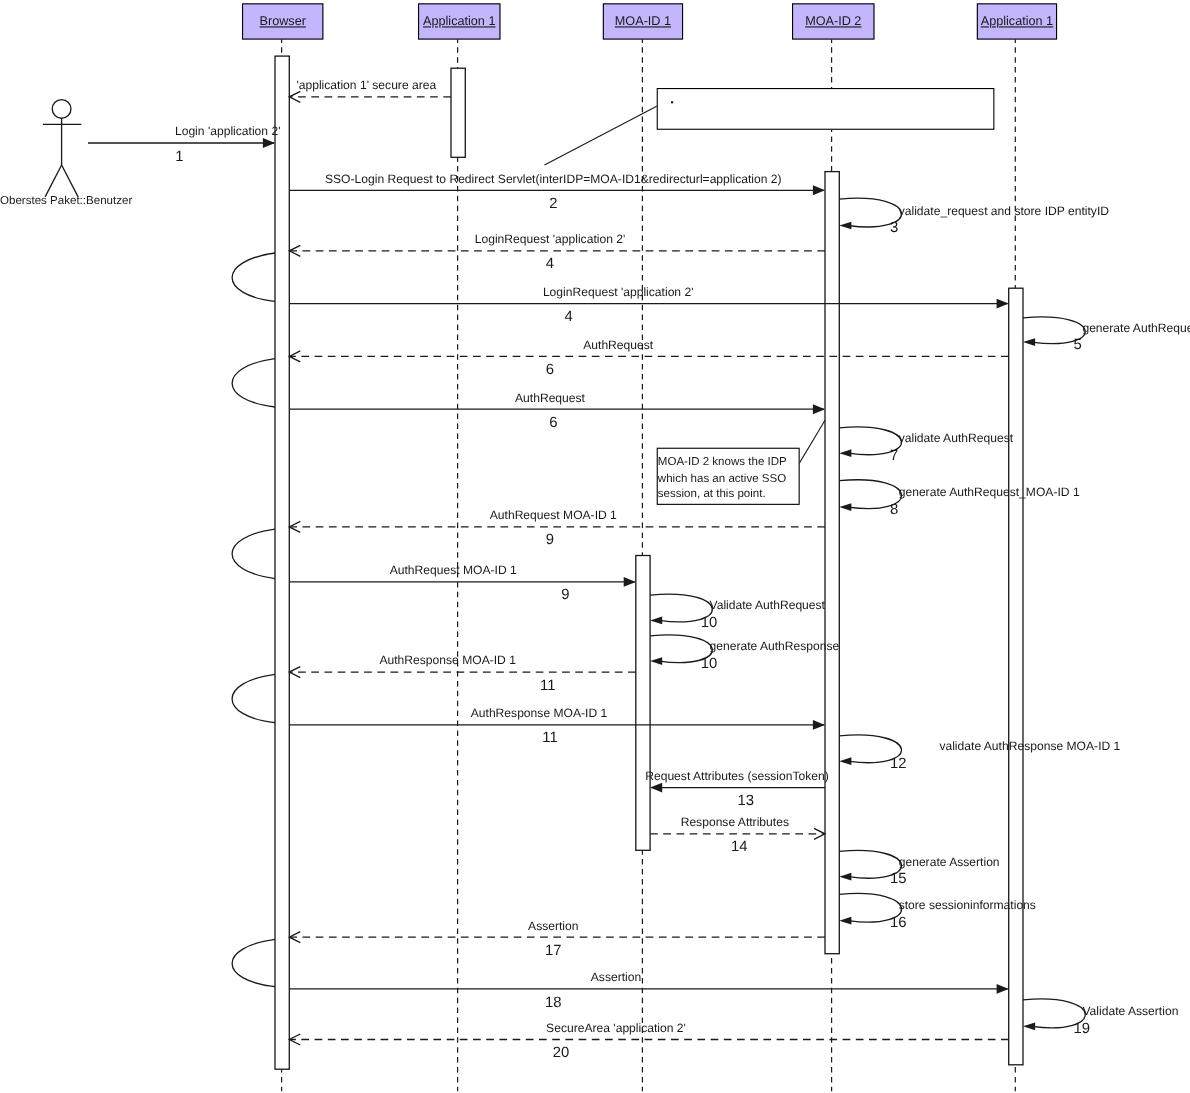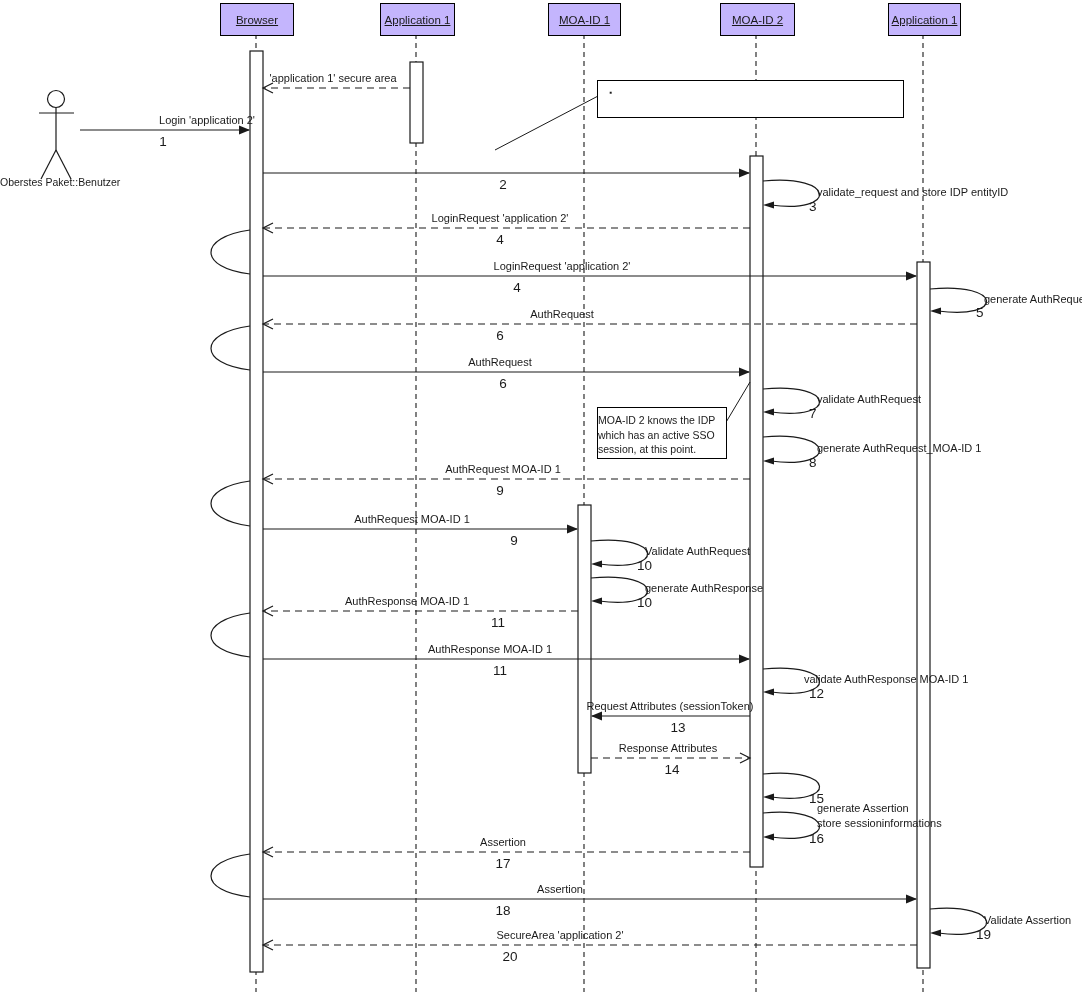--- a/index.html
+++ b/index.html
@@ -199,20 +199,21 @@
     <span>Application 1</span>
     </div>
 
   <div class="actor-label">Oberstes Paket::Benutzer</div>
 
   <div class="mlabel" style="left:163px;top:114px;margin-left:44px;">Login 'application 2'</div>
   <div class="mnum" style="left:163px;top:134px;">1</div>
 
   <div class="mlabel" style="left:333px;top:72px;">'application 1' secure area</div>
 
+  <div class="mlabel" style="left:503px;top:157px;">SSO-Login Request to Redirect Servlet(interIDP=MOA-ID1&amp;redirecturl=application 2)</div>
   <div class="mnum" style="left:503px;top:177px;">2</div>
 
   <div class="mlabel" style="left:500px;top:212px;">LoginRequest 'application 2'</div>
   <div class="mnum" style="left:500px;top:232px;">4</div>
 
   <div class="mlabel" style="left:562px;top:260px;">LoginRequest 'application 2'</div>
   <div class="mnum" style="left:517px;top:280px;">4</div>
 
   <div class="mlabel" style="left:562px;top:308px;">AuthRequest</div>
   <div class="mnum" style="left:500px;top:328px;">6</div>
@@ -258,24 +259,24 @@
 
   <div class="slabel" style="left:817px;top:442px;">generate AuthRequest_MOA-ID 1</div>
   <div class="snum" style="left:809px;top:455px;">8</div>
 
   <div class="slabel" style="left:645px;top:545px;">Validate AuthRequest</div>
   <div class="snum" style="left:637px;top:558px;">10</div>
 
   <div class="slabel" style="left:645px;top:582px;">generate AuthResponse</div>
   <div class="snum" style="left:637px;top:595px;">10</div>
 
-  <div class="slabel" style="left:804px;top:673px;">validate AuthResponse MOA-ID 1</div>
+  <div class="slabel" style="left:854px;top:673px;">validate AuthResponse MOA-ID 1</div>
   <div class="snum" style="left:809px;top:686px;">12</div>
 
-  <div class="slabel" style="left:817px;top:802px;">generate Assertion</div>
+  <div class="slabel" style="left:817px;top:778px;">generate Assertion</div>
   <div class="snum" style="left:809px;top:791px;">15</div>
 
   <div class="slabel" style="left:817px;top:817px;">store sessioninformations</div>
   <div class="snum" style="left:809px;top:831px;">16</div>
 
   <div class="slabel" style="left:984px;top:914px;">Validate Assertion</div>
   <div class="snum" style="left:976px;top:927px;">19</div>
 
   <div class="note1">
     <span class="bullet">▪</span>

